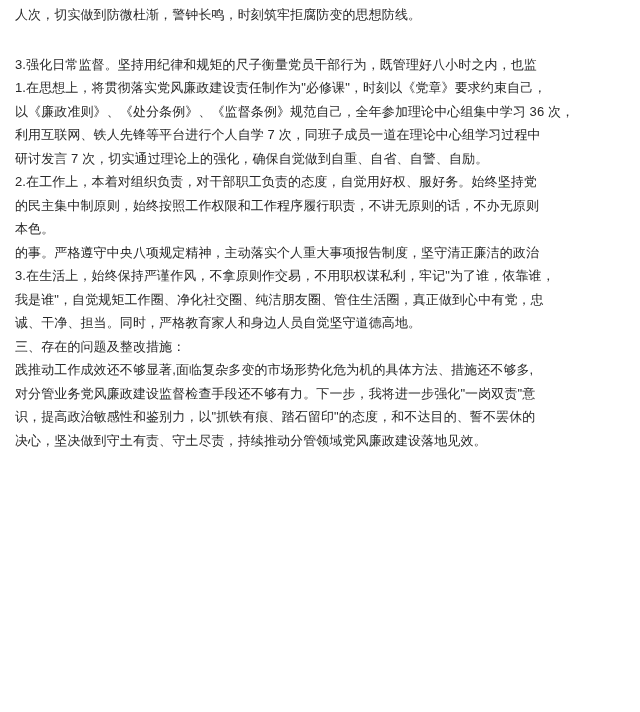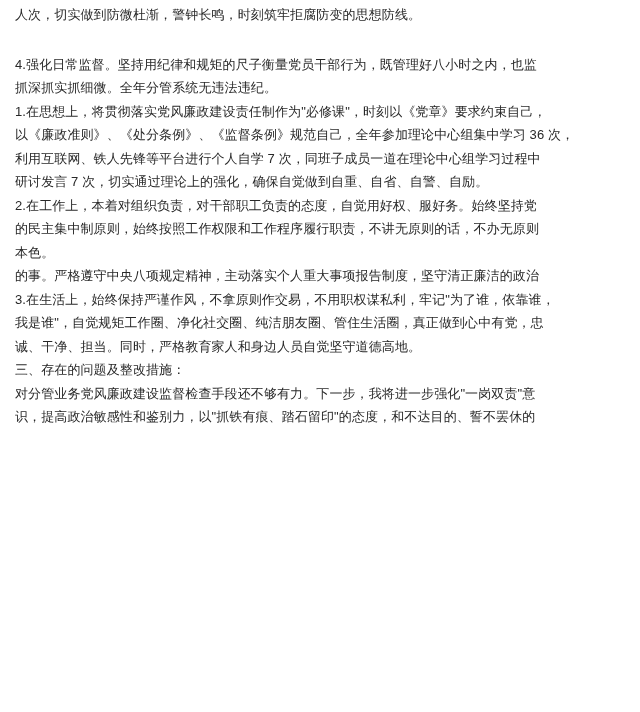--- a/index.html
+++ b/index.html
@@ -41,22 +41,21 @@
 
 <div class="doc-page">
 
   <div class="para">
     <div class="text-line">人次，切实做到防微杜渐，警钟长鸣，时刻筑牢拒腐防变的思想防线。</div>
   </div>
 
   <div class="blank-line"></div>
 
   <div class="para">
-    <div class="text-line">4.强化日常监督。坚持用纪律和规矩的尺子衡量党员干部行为，既管理好八小时之内，也监</div>
-    <div class="text-line">抓深抓实抓细微。全年分管系统无违法违纪。</div>
+    <div class="text-line">3.强化日常监督。坚持用纪律和规矩的尺子衡量党员干部行为，既管理好八小时之内，也监</div>
   </div>
 
 
   <div class="para">
     <div class="text-line">1.在思想上，将贯彻落实党风廉政建设责任制作为"必修课"，时刻以《党章》要求约束自己，</div>
     <div class="text-line">以《廉政准则》、《处分条例》、《监督条例》规范自己，全年参加理论中心组集中学习 36 次，</div>
     <div class="text-line">利用互联网、铁人先锋等平台进行个人自学 7 次，同班子成员一道在理论中心组学习过程中</div>
     <div class="text-line">研讨发言 7 次，切实通过理论上的强化，确保自觉做到自重、自省、自警、自励。</div>
   </div>
 
@@ -71,17 +70,19 @@
     <div class="text-line">3.在生活上，始终保持严谨作风，不拿原则作交易，不用职权谋私利，牢记"为了谁，依靠谁，</div>
     <div class="text-line">我是谁"，自觉规矩工作圈、净化社交圈、纯洁朋友圈、管住生活圈，真正做到心中有党，忠</div>
     <div class="text-line">诚、干净、担当。同时，严格教育家人和身边人员自觉坚守道德高地。</div>
   </div>
 
   <div class="para">
     <div class="text-line">三、存在的问题及整改措施：</div>
   </div>
 
   <div class="para">
+    <div class="text-line">践推动工作成效还不够显著,面临复杂多变的市场形势化危为机的具体方法、措施还不够多,</div>
     <div class="text-line">对分管业务党风廉政建设监督检查手段还不够有力。下一步，我将进一步强化"一岗双责"意</div>
     <div class="text-line">识，提高政治敏感性和鉴别力，以"抓铁有痕、踏石留印"的态度，和不达目的、誓不罢休的</div>
+    <div class="text-line">决心，坚决做到守土有责、守土尽责，持续推动分管领域党风廉政建设落地见效。</div>
   </div>
 
 </div>
 
 </body></html>

